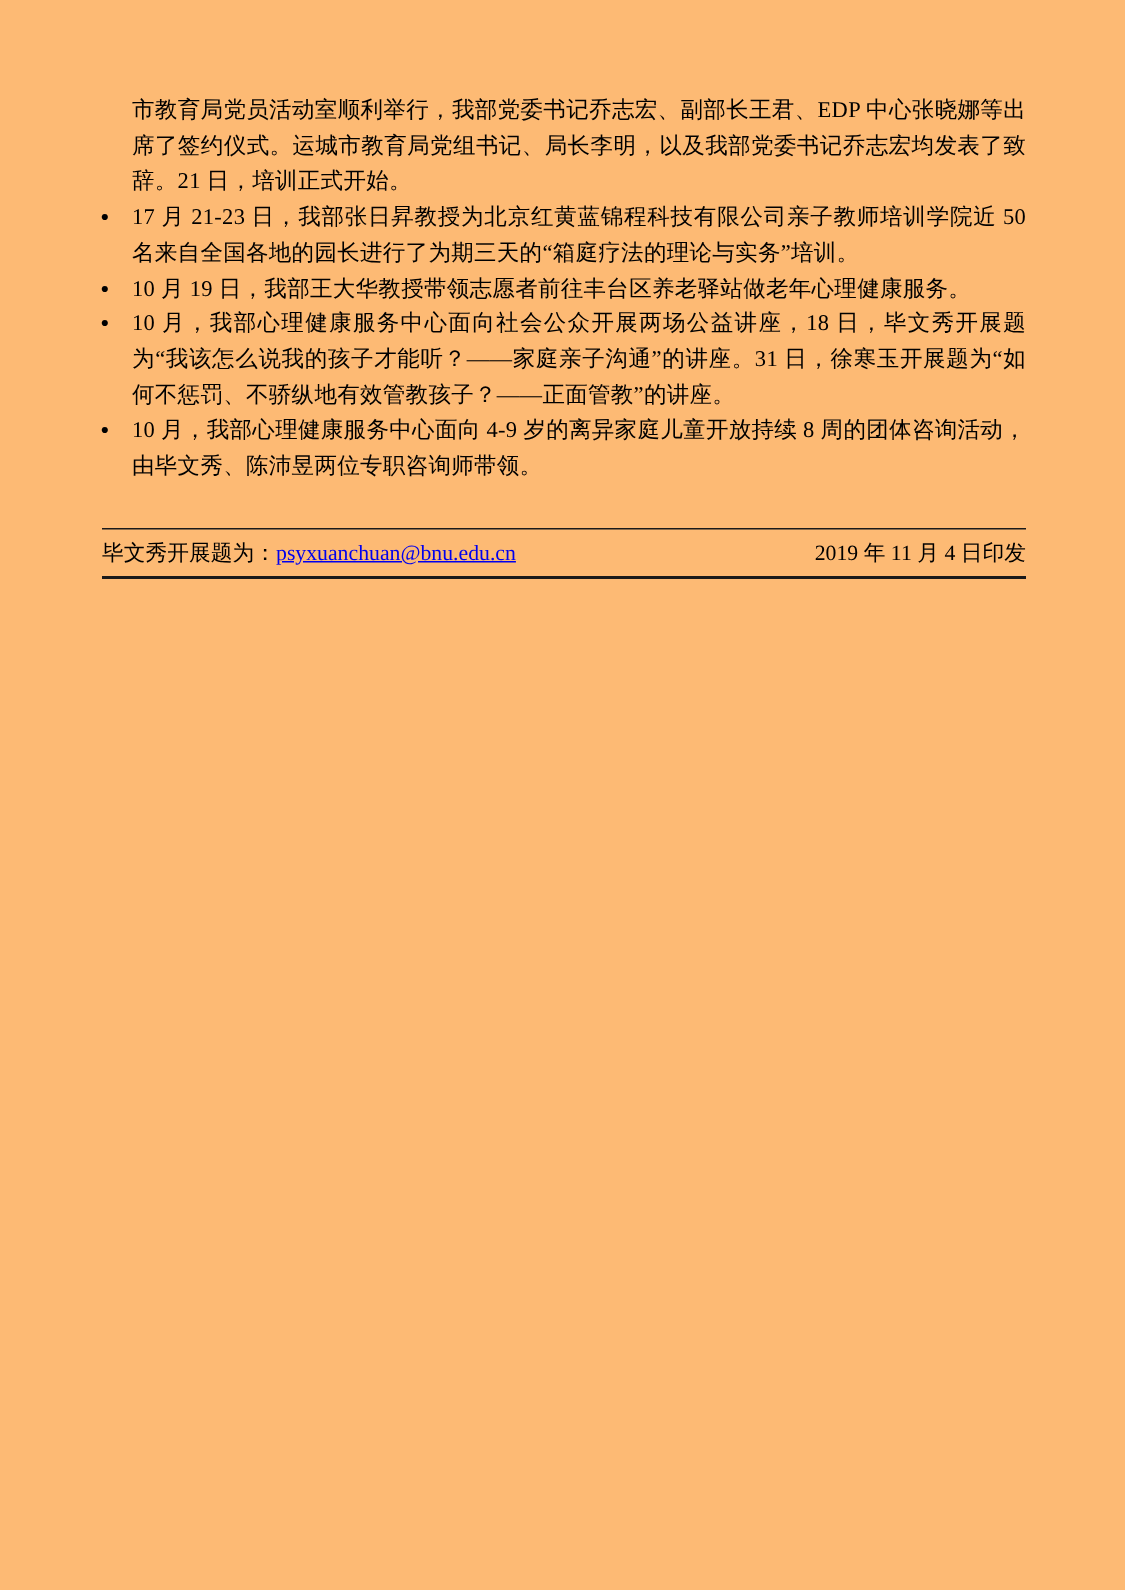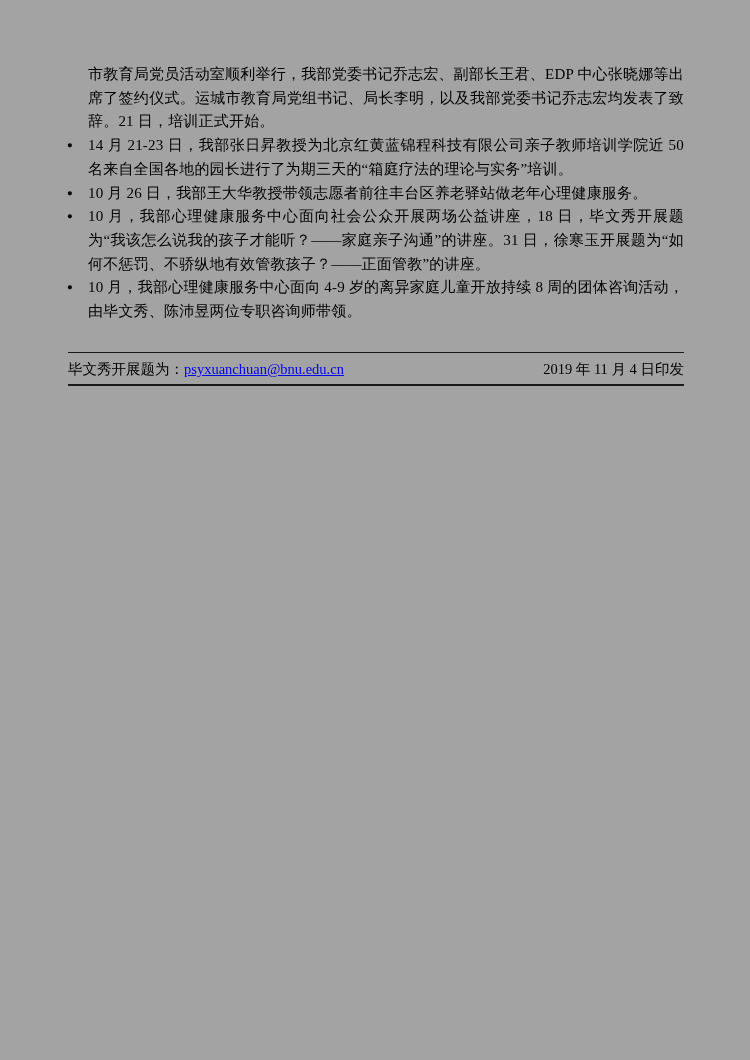--- a/index.html
+++ b/index.html
@@ -4,21 +4,21 @@
 <style>
   html, body {
     margin: 0;
     padding: 0;
     background: #ffffff;
   }
   .page {
     position: relative;
     width: 750px;
     height: 1060px;
-    background: #a3a3a3;
+    background: #fdba74;
     font-family: "Liberation Serif", "DejaVu Serif", serif;
     color: #000000;
     overflow: hidden;
   }
   .content {
     position: absolute;
     left: 88px;
     top: 63px;
     width: 596px;
     font-size: 15px;
@@ -84,26 +84,26 @@
 <body>
 
 <div class="page">
 
   <div class="content">
 
     <p class="para">市教育局党员活动室顺利举行，我部党委书记乔志宏、副部长王君、EDP 中心张晓娜等出席了签约仪式。运城市教育局党组书记、局长李明，以及我部党委书记乔志宏均发表了致辞。21 日，培训正式开始。</p>
 
     <div class="bullet-item">
       <span class="marker">●</span>
-      <p class="para">14 月 21-23 日，我部张日昇教授为北京红黄蓝锦程科技有限公司亲子教师培训学院近 50 名来自全国各地的园长进行了为期三天的“箱庭疗法的理论与实务”培训。</p>
+      <p class="para">17 月 21-23 日，我部张日昇教授为北京红黄蓝锦程科技有限公司亲子教师培训学院近 50 名来自全国各地的园长进行了为期三天的“箱庭疗法的理论与实务”培训。</p>
     </div>
 
     <div class="bullet-item">
       <span class="marker">●</span>
-      <p class="para">10 月 26 日，我部王大华教授带领志愿者前往丰台区养老驿站做老年心理健康服务。</p>
+      <p class="para">10 月 19 日，我部王大华教授带领志愿者前往丰台区养老驿站做老年心理健康服务。</p>
     </div>
 
     <div class="bullet-item">
       <span class="marker">●</span>
       <p class="para">10 月，我部心理健康服务中心面向社会公众开展两场公益讲座，18 日，毕文秀开展题为“我该怎么说我的孩子才能听？——家庭亲子沟通”的讲座。31 日，徐寒玉开展题为“如何不惩罚、不骄纵地有效管教孩子？——正面管教”的讲座。</p>
     </div>
 
     <div class="bullet-item">
       <span class="marker">●</span>
       <p class="para">10 月，我部心理健康服务中心面向 4-9 岁的离异家庭儿童开放持续 8 周的团体咨询活动，由毕文秀、陈沛昱两位专职咨询师带领。</p>

